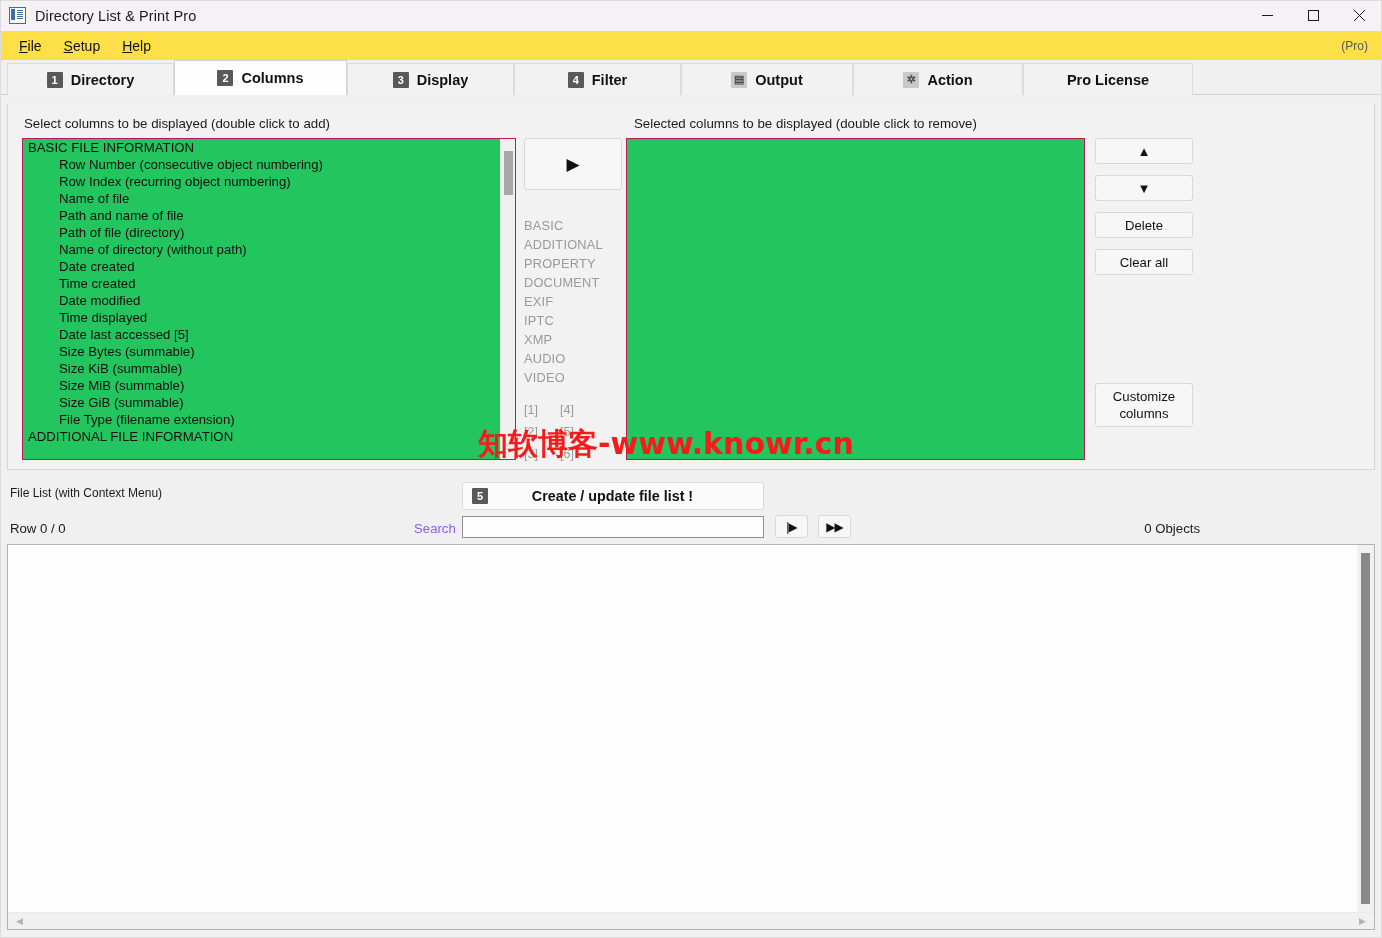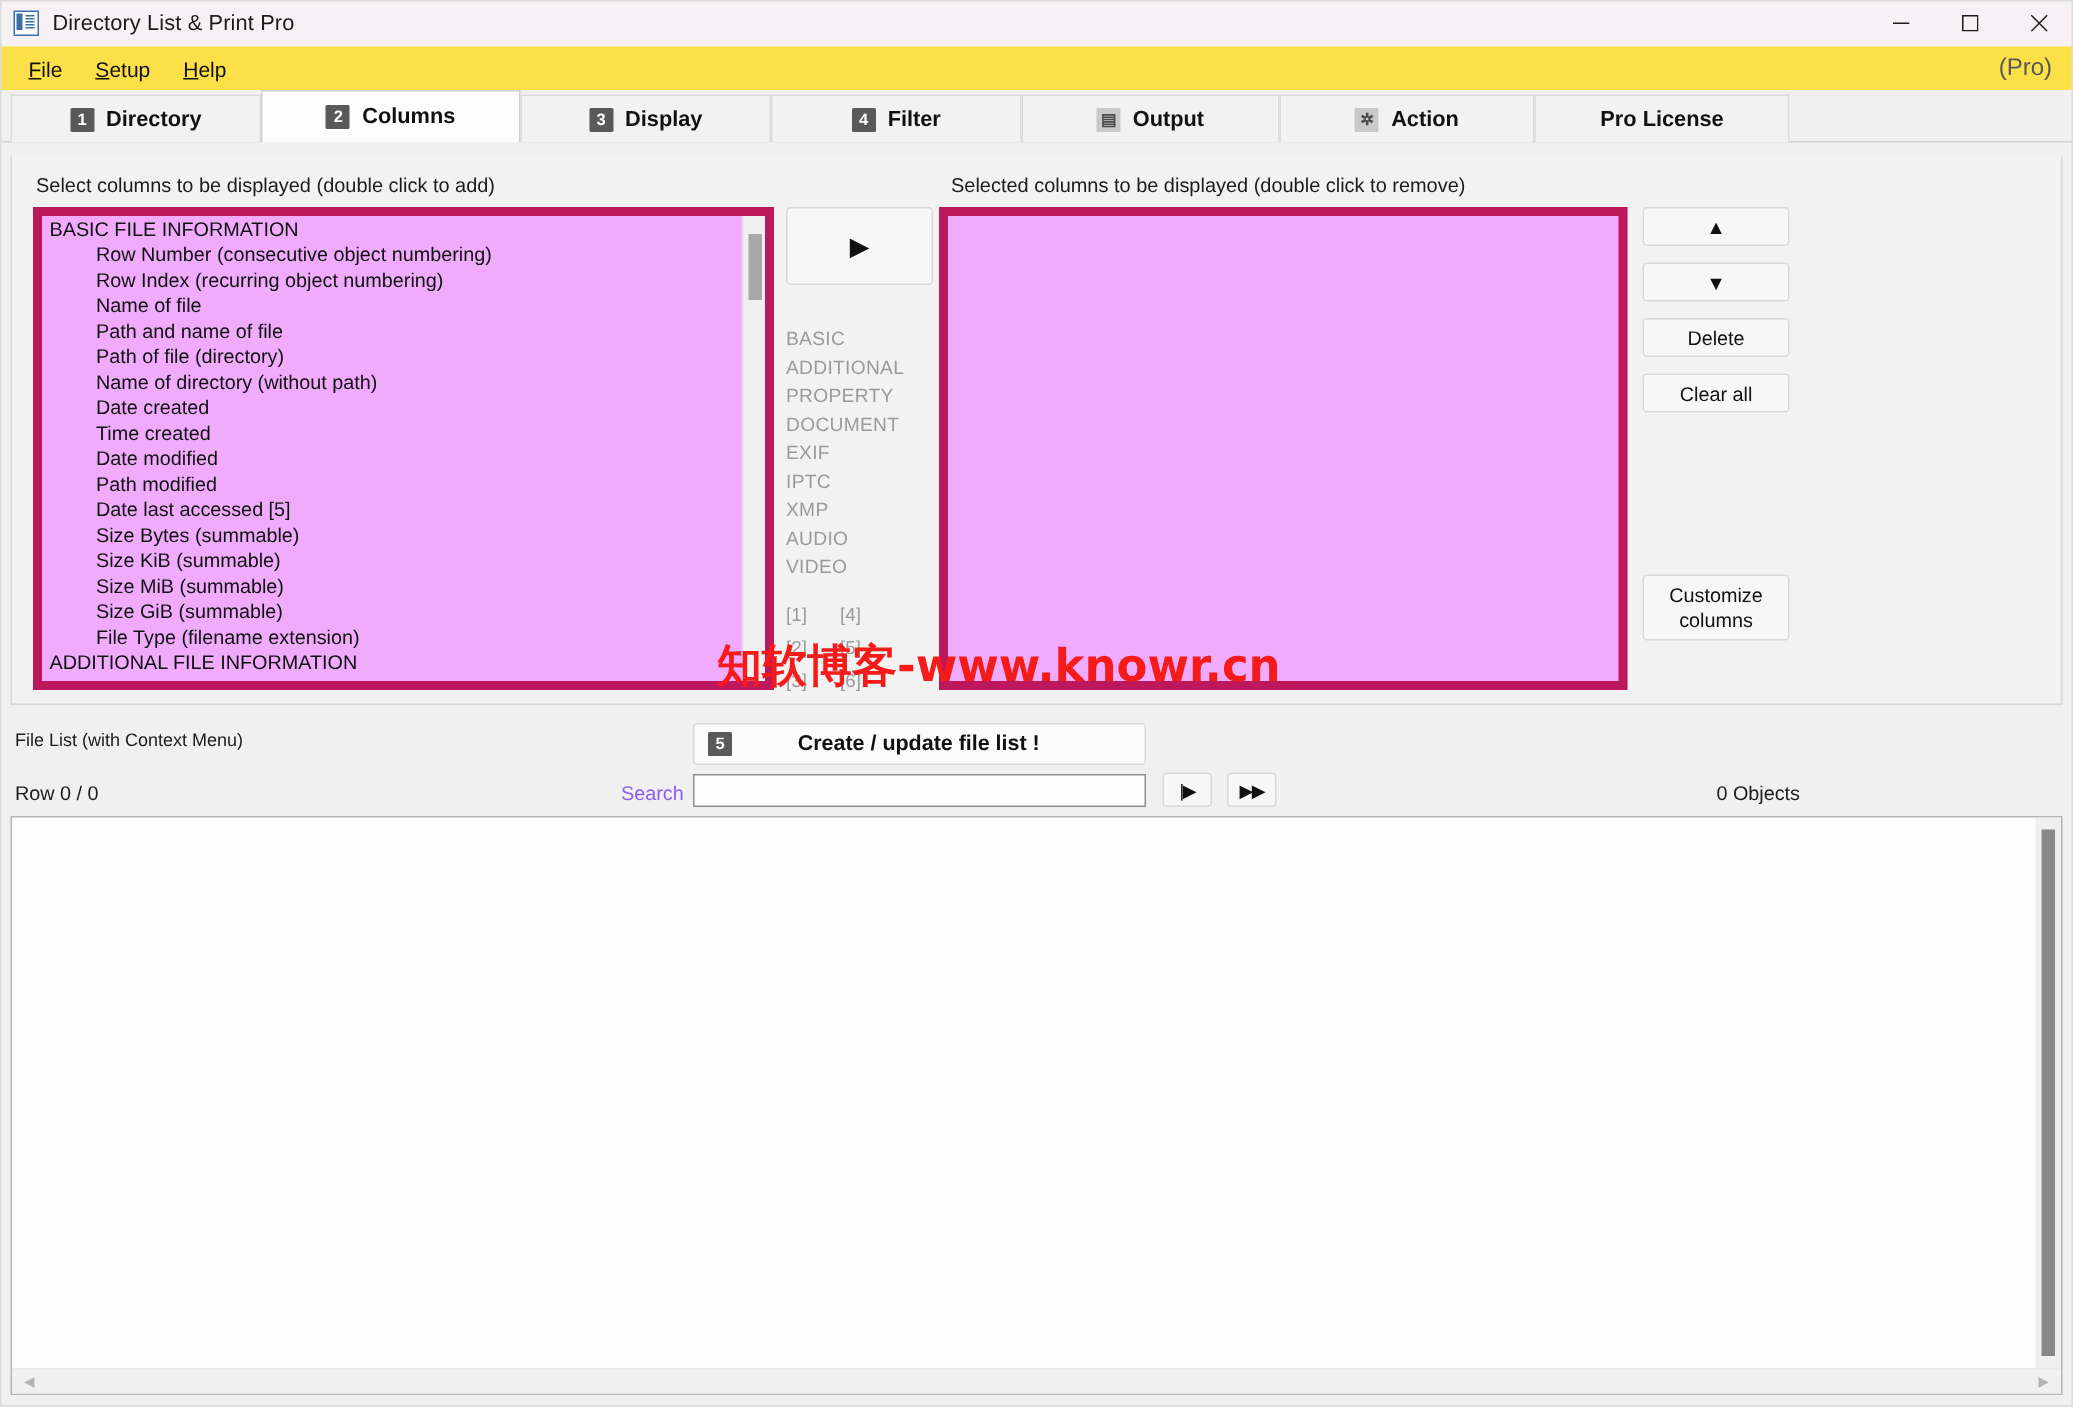--- a/index.html
+++ b/index.html
@@ -69,21 +69,21 @@
   .menu-item {
     font-size: 14px;
     color: #111;
     padding: 3px 11px;
     cursor: default;
   }
   .menu-item u { text-decoration: underline; }
   .pro-label {
     position: absolute; right: 14px; top: 50%;
     transform: translateY(-50%);
-    font-size: 16px;
+    font-size: 12px;
     color: #585858;
   }
 
   
   .tabstrip {
     height: 35px;
     background: #f0f0f0;
     display: flex;
     align-items: flex-end;
     padding: 0 7px 0 7px;
@@ -144,22 +144,22 @@
     position: absolute;
     font-size: 13.3px;
     color: #1b1b1b;
   }
   .cap-left  { left: 16px;  top: 12px; }
   .cap-right { left: 626px; top: 12px; }
 
   
   .listbox {
     position: absolute;
-    background: #f0abfc;
-    border: 6px solid #be185d;
+    background: #22c55e;
+    border: 1px solid #be185d;
     overflow: hidden;
   }
   .listbox.left  { left: 14px;  top: 34px; width: 494px; height: 322px; }
   .listbox.right { left: 618px; top: 34px; width: 459px; height: 322px; }
 
   .list-inner {
     position: absolute;
     left: 0; top: 0; right: 15px; bottom: 0;
     overflow: hidden;
   }
@@ -455,21 +455,21 @@
         <div class="list-row group">BASIC FILE INFORMATION</div>
         <div class="list-row indent">Row Number  (consecutive object numbering)</div>
         <div class="list-row indent">Row Index  (recurring object numbering)</div>
         <div class="list-row indent">Name of file</div>
         <div class="list-row indent">Path and name of file</div>
         <div class="list-row indent">Path of file  (directory)</div>
         <div class="list-row indent">Name of directory  (without path)</div>
         <div class="list-row indent">Date created</div>
         <div class="list-row indent">Time created</div>
         <div class="list-row indent">Date modified</div>
-        <div class="list-row indent">Path modified</div>
+        <div class="list-row indent">Time displayed</div>
         <div class="list-row indent">Date last accessed [5]</div>
         <div class="list-row indent">Size Bytes  (summable)</div>
         <div class="list-row indent">Size KiB  (summable)</div>
         <div class="list-row indent">Size MiB  (summable)</div>
         <div class="list-row indent">Size GiB  (summable)</div>
         <div class="list-row indent">File Type  (filename extension)</div>
         <div class="list-row group">ADDITIONAL FILE INFORMATION</div>
       </div>
     <div class="vscroll">
       <div class="thumb" style="top:12px;height:44px;"></div>

